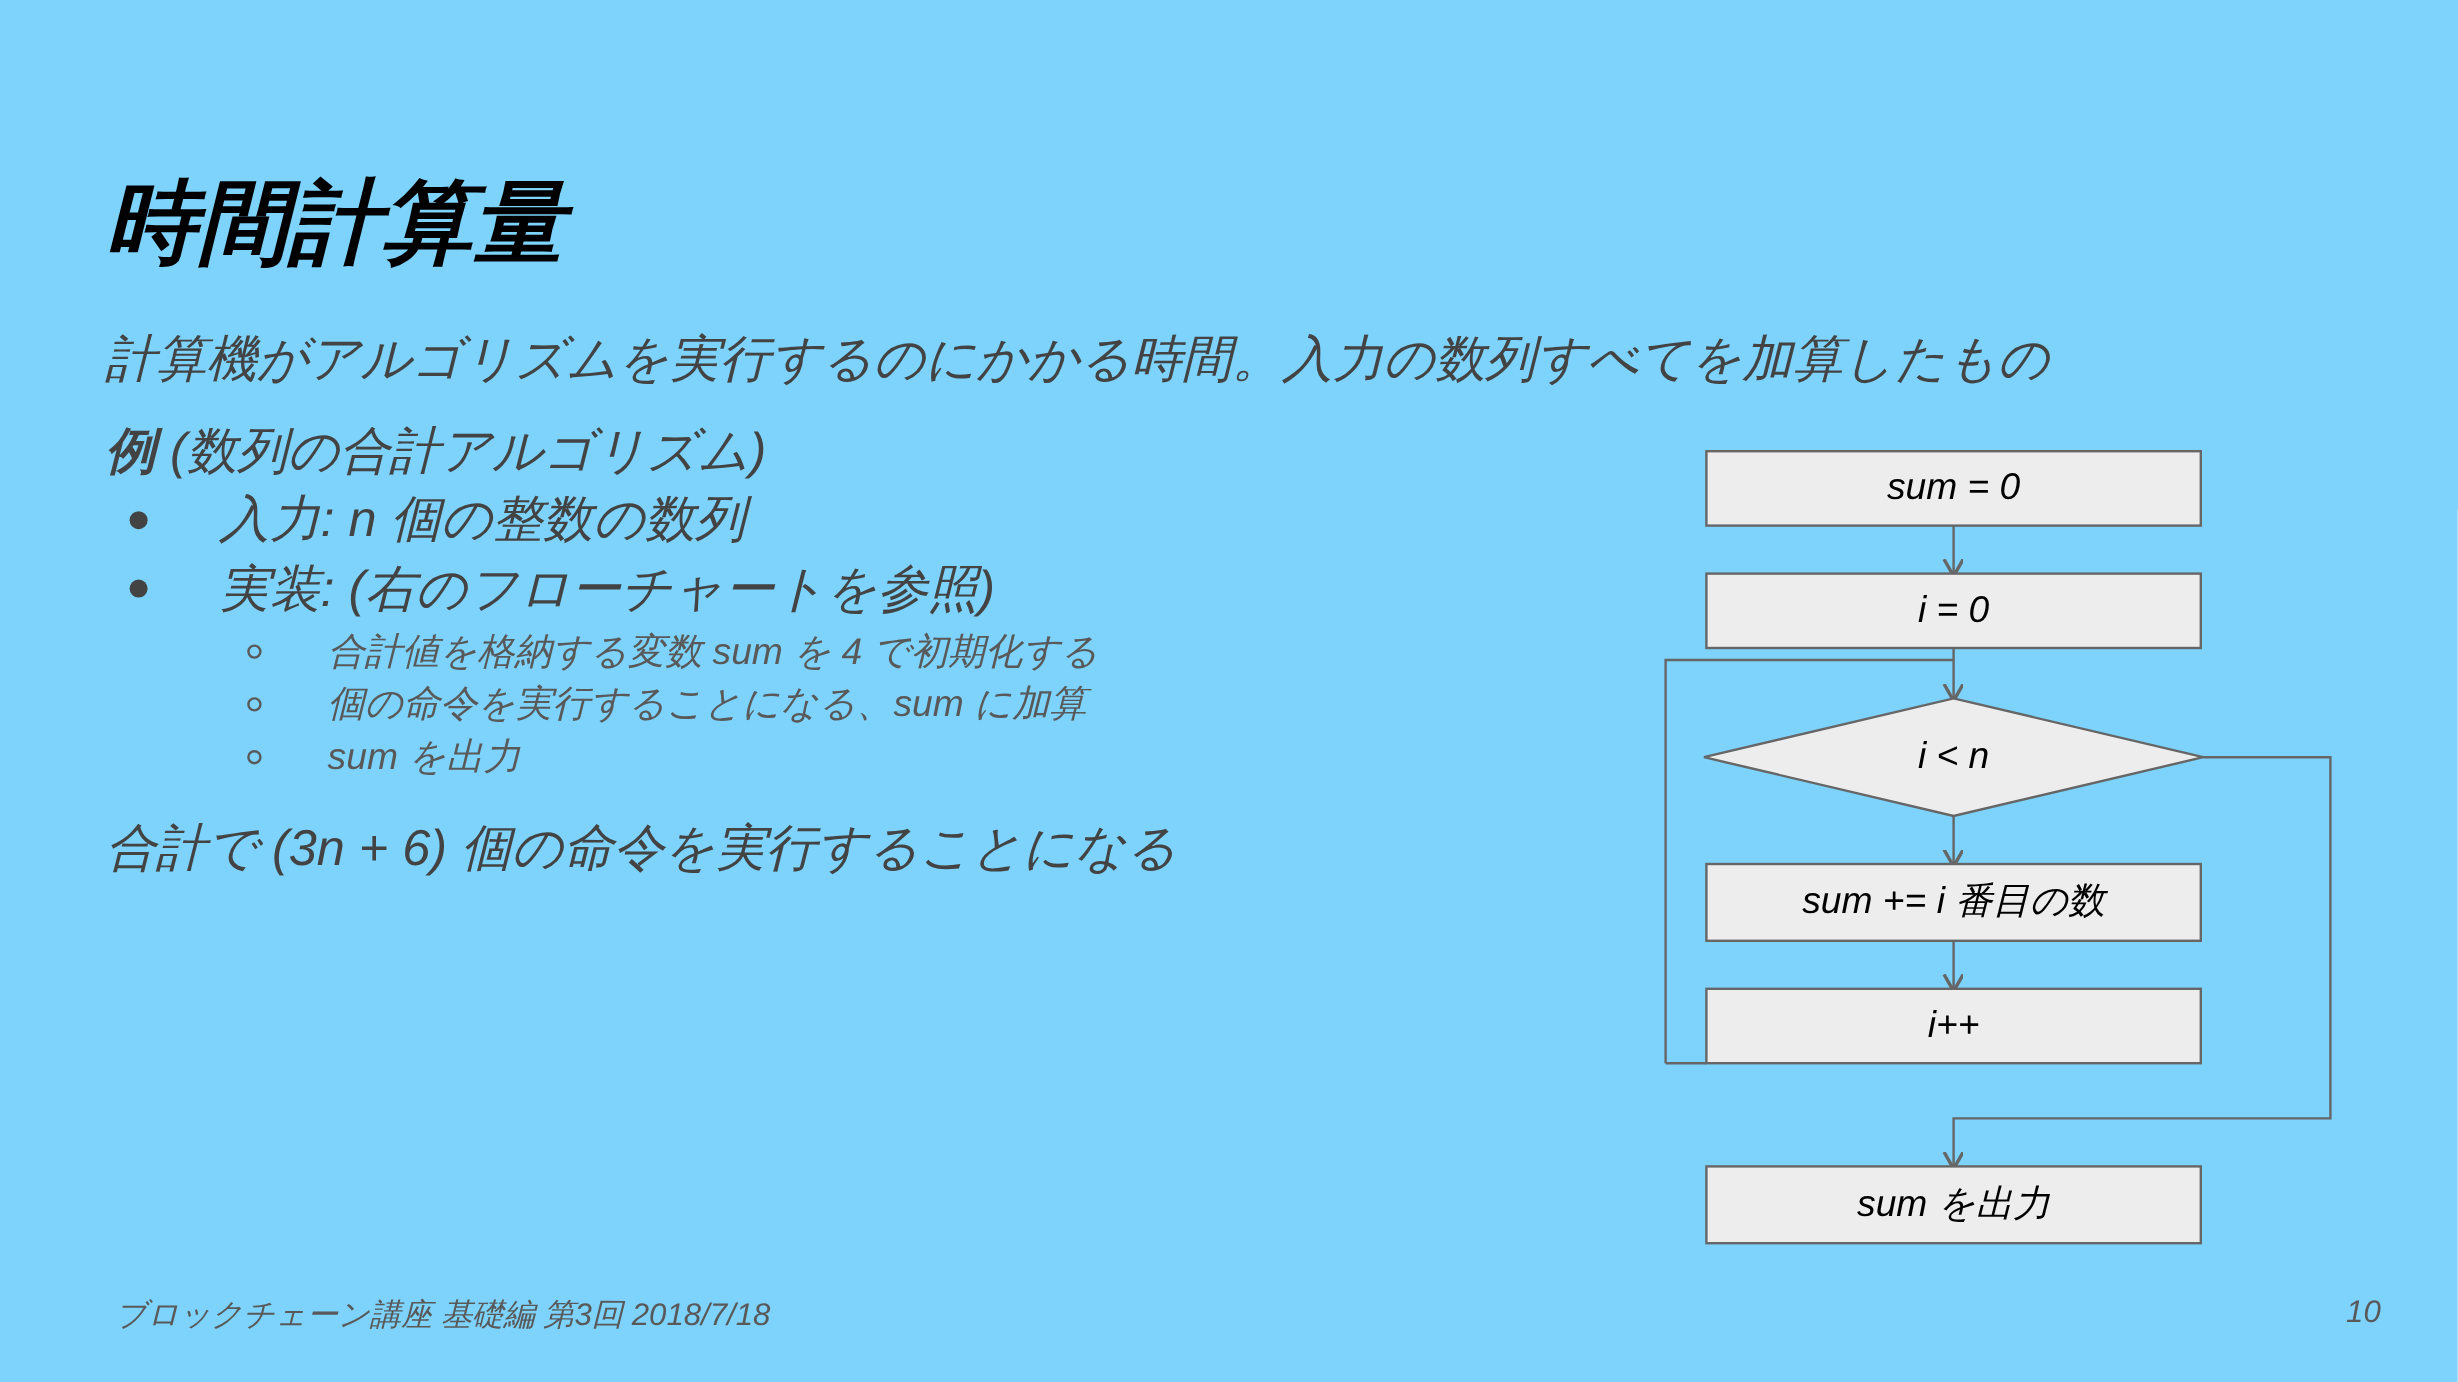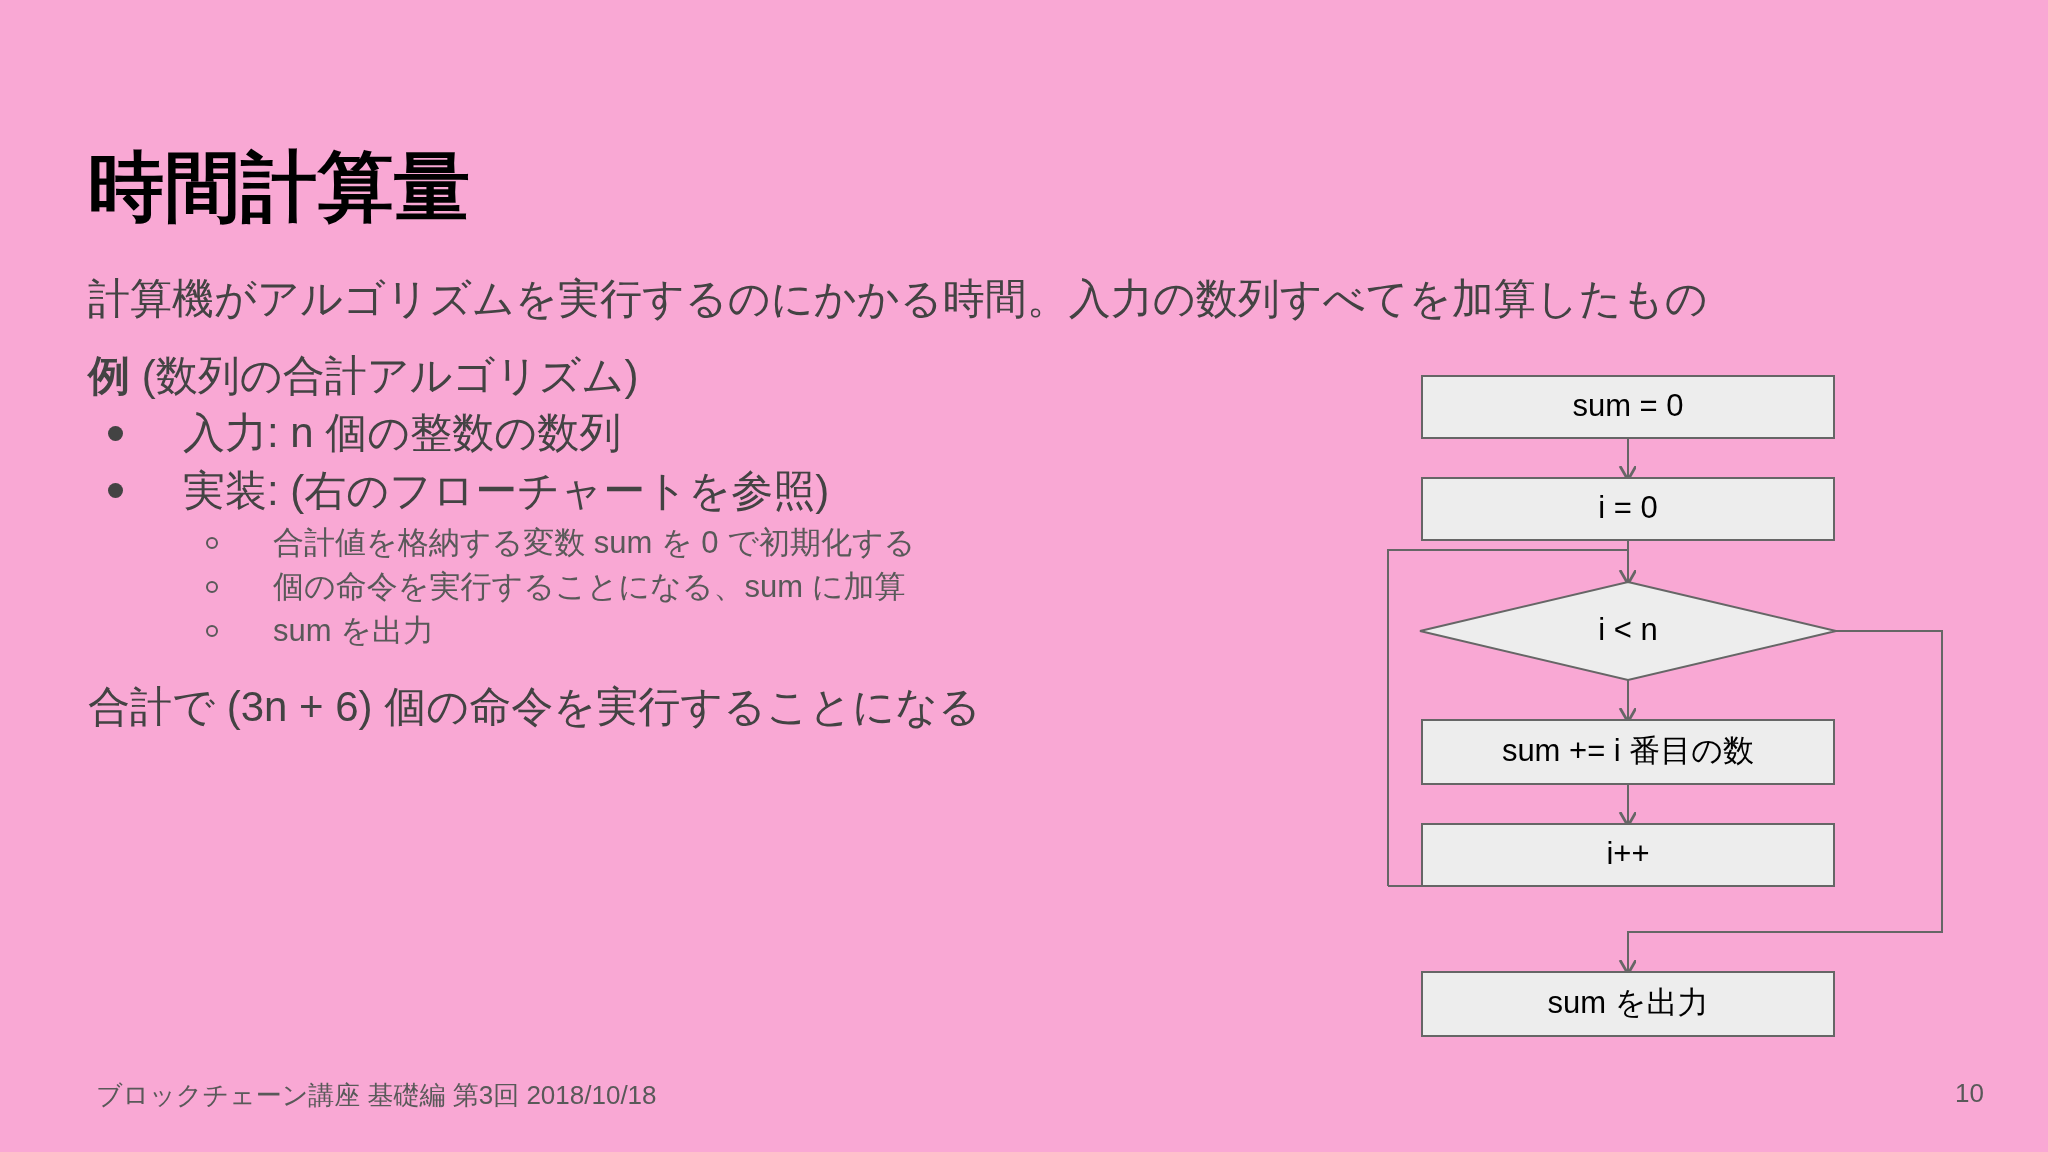--- a/index.html
+++ b/index.html
@@ -13,21 +13,22 @@
     position: relative;
     overflow: hidden;
     font-family: "Liberation Sans", "DejaVu Sans", sans-serif;
     color: #434343;
     -webkit-font-smoothing: antialiased;
   }
 
   .slide {
     position: absolute;
     inset: 0;
-    background: #f9a8d4;
+    background: #7dd3fc;
+    font-style: italic;
   }
 
   
   .slide-title {
     position: absolute;
     left: 88px;
     top: 96px;
     font-size: 76px;
     line-height: 1.05;
     font-weight: 700;
@@ -181,21 +182,21 @@
       </li>
       <li>
         <span class="dot"></span>
         <span>実装: (右のフローチャートを参照)</span>
       </li>
     </ul>
 
     <ul class="bullets-l2">
       <li>
         <span class="circ"></span>
-        <span>合計値を格納する変数 sum を 0 で初期化する</span>
+        <span>合計値を格納する変数 sum を 4 で初期化する</span>
       </li>
       <li>
         <span class="circ"></span>
         <span>個の命令を実行することになる、sum に加算</span>
       </li>
       <li>
         <span class="circ"></span>
         <span>sum を出力</span>
       </li>
     </ul>
@@ -243,16 +244,16 @@
 
         <rect x="42" y="464" width="412" height="62" fill="#ededed" stroke="#666666" stroke-width="2"></rect>
         <text class="fc-label" x="248" y="496">i++</text>
 
         <rect x="42" y="612" width="412" height="64" fill="#ededed" stroke="#666666" stroke-width="2"></rect>
         <text class="fc-label" x="248" y="645">sum を出力</text>
       </g>
     </svg>
   </div>
 
-  <div class="footer-note">ブロックチェーン講座 基礎編 第3回 2018/10/18</div>
+  <div class="footer-note">ブロックチェーン講座 基礎編 第3回 2018/7/18</div>
   <div class="page-number">10</div>
 
 </div>
 
 </body></html>

